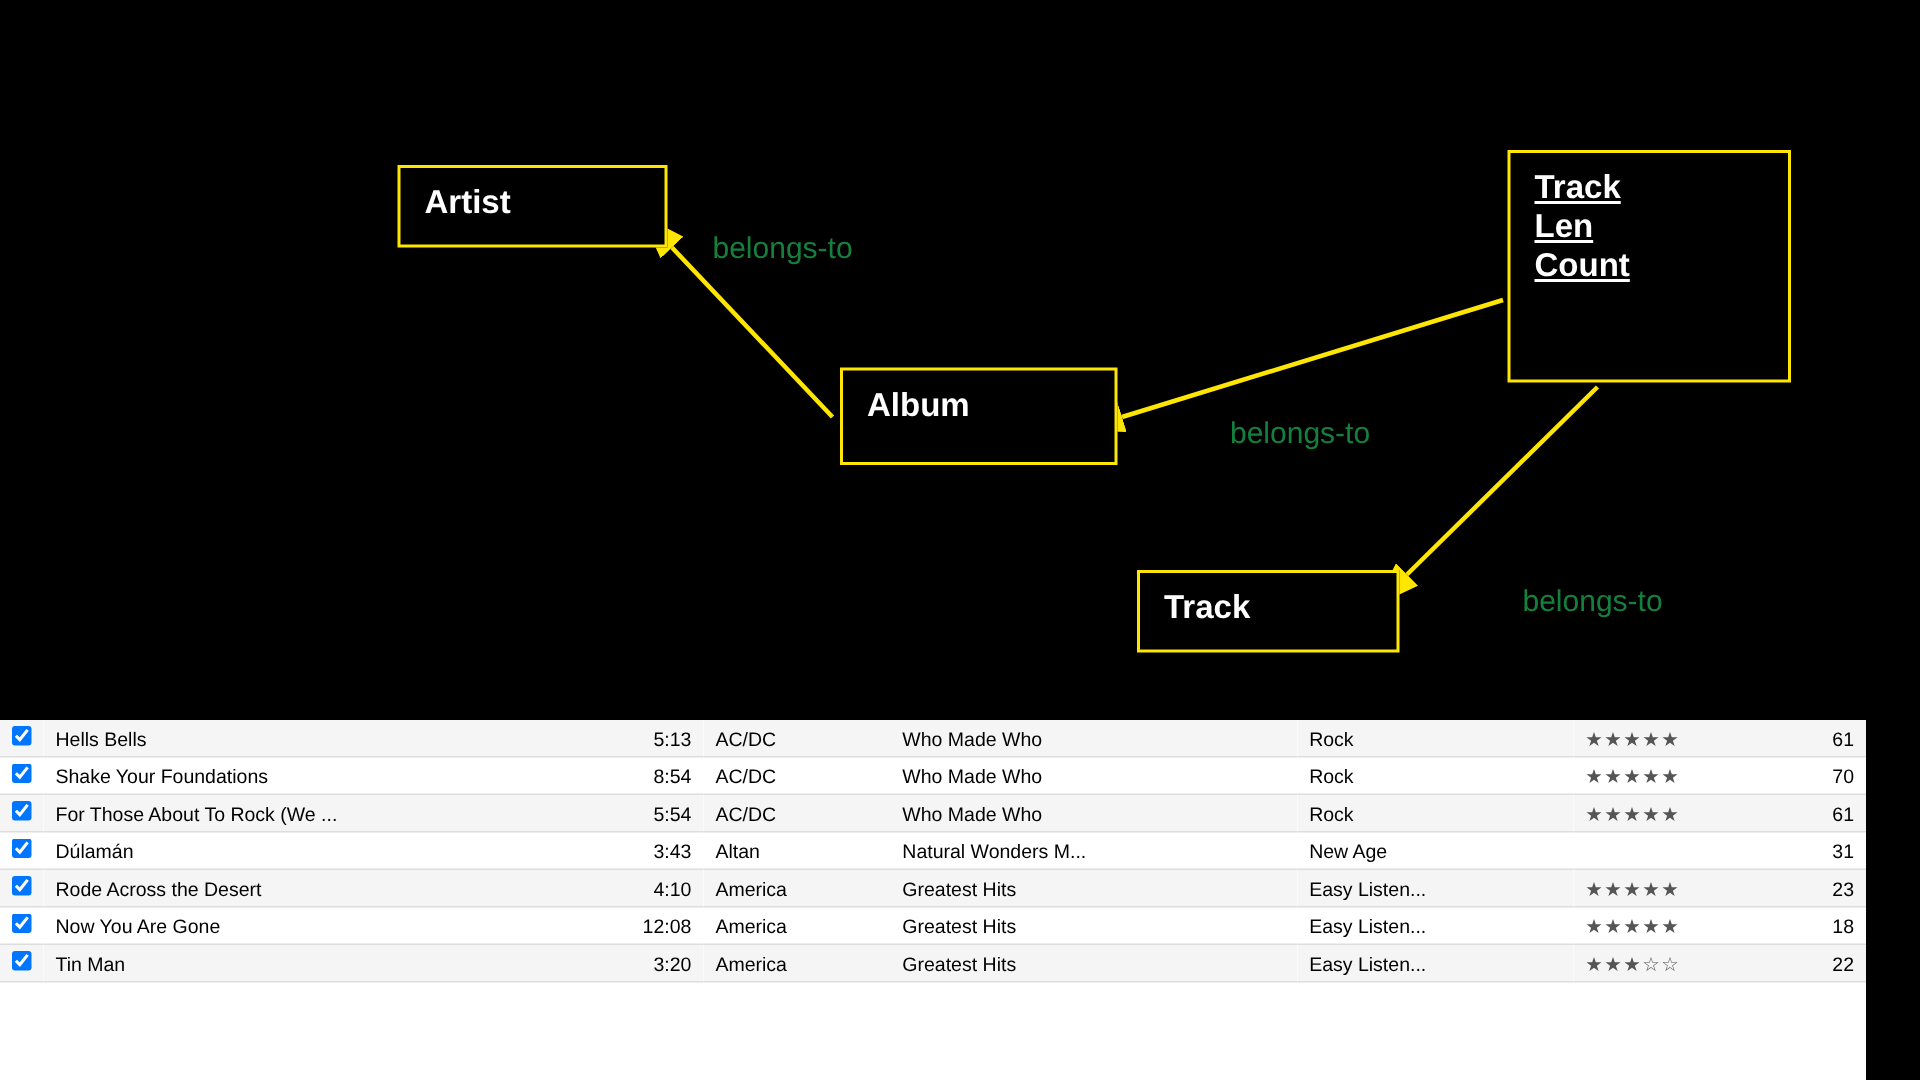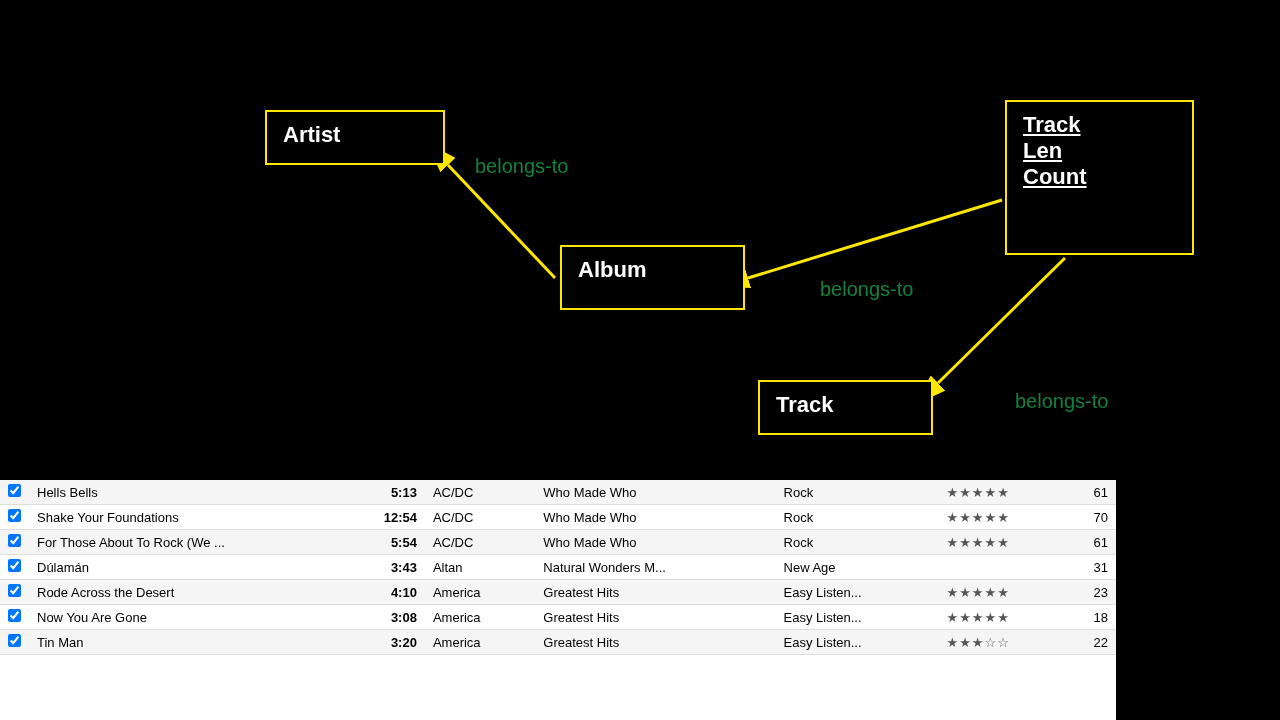--- a/index.html
+++ b/index.html
@@ -38,21 +38,21 @@
       color: #15803d;
       font-size: 20px;
       font-weight: normal;
     }
 
     
     #table-area {
       position: absolute;
       top: 480px;
       left: 0;
-      width: 1116px;
+      width: 1244px;
       height: 240px;
       background: #fff;
       color: #000;
       overflow: hidden;
     }
 
     table {
       width: 100%;
       border-collapse: collapse;
       font-size: 13px;
@@ -74,21 +74,20 @@
       background: #fff;
     }
 
     .checkbox-col {
       width: 20px;
       text-align: center;
     }
     .time-col {
       text-align: right;
       width: 45px;
-      font-weight: bold;
     }
     .count-col {
       text-align: right;
       width: 40px;
     }
 
     
     #arrows-svg {
       position: absolute;
       top: 0;
@@ -145,21 +144,21 @@
     <td>Who Made Who</td>
     <td>Rock</td>
     <td style="color:#555;letter-spacing:1px;font-size:13px;">★★★★★</td>
     <td class="count-col">61</td>
   </tr>
         <tr>
     <td class="checkbox-col">
       <input type="checkbox" checked="" style="">
     </td>
     <td>Shake Your Foundations</td>
-    <td class="time-col">12:54</td>
+    <td class="time-col">8:54</td>
     <td>AC/DC</td>
     <td>Who Made Who</td>
     <td>Rock</td>
     <td style="color:#555;letter-spacing:1px;font-size:13px;">★★★★★</td>
     <td class="count-col">70</td>
   </tr>
         <tr>
     <td class="checkbox-col">
       <input type="checkbox" checked="" style="">
     </td>
@@ -193,21 +192,21 @@
     <td>Greatest Hits</td>
     <td>Easy Listen...</td>
     <td style="color:#555;letter-spacing:1px;font-size:13px;">★★★★★</td>
     <td class="count-col">23</td>
   </tr>
         <tr>
     <td class="checkbox-col">
       <input type="checkbox" checked="" style="">
     </td>
     <td>Now You Are Gone</td>
-    <td class="time-col">3:08</td>
+    <td class="time-col">12:08</td>
     <td>America</td>
     <td>Greatest Hits</td>
     <td>Easy Listen...</td>
     <td style="color:#555;letter-spacing:1px;font-size:13px;">★★★★★</td>
     <td class="count-col">18</td>
   </tr>
         <tr>
     <td class="checkbox-col">
       <input type="checkbox" checked="" style="">
     </td>

